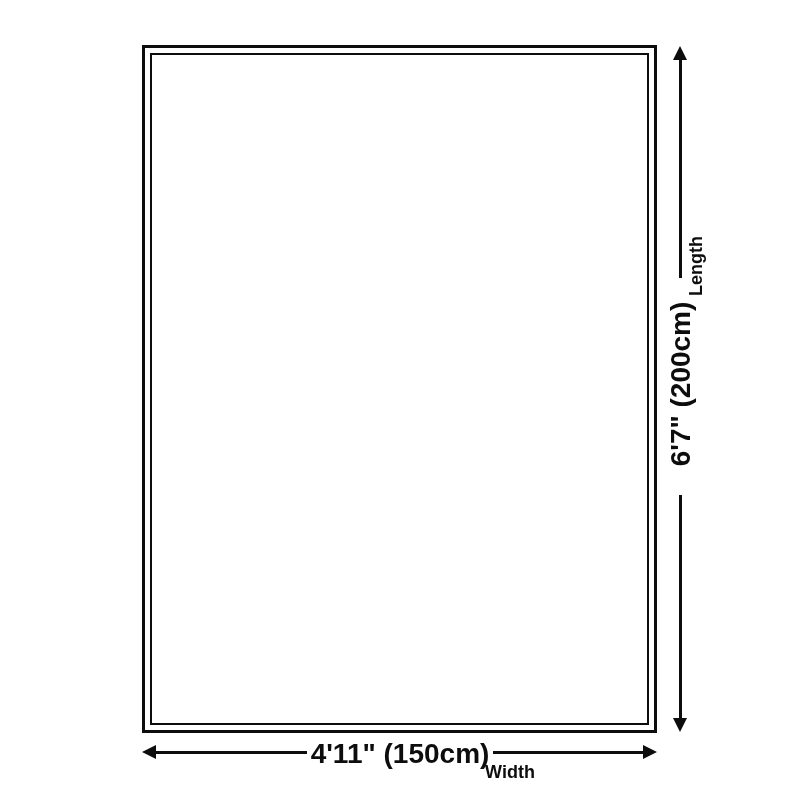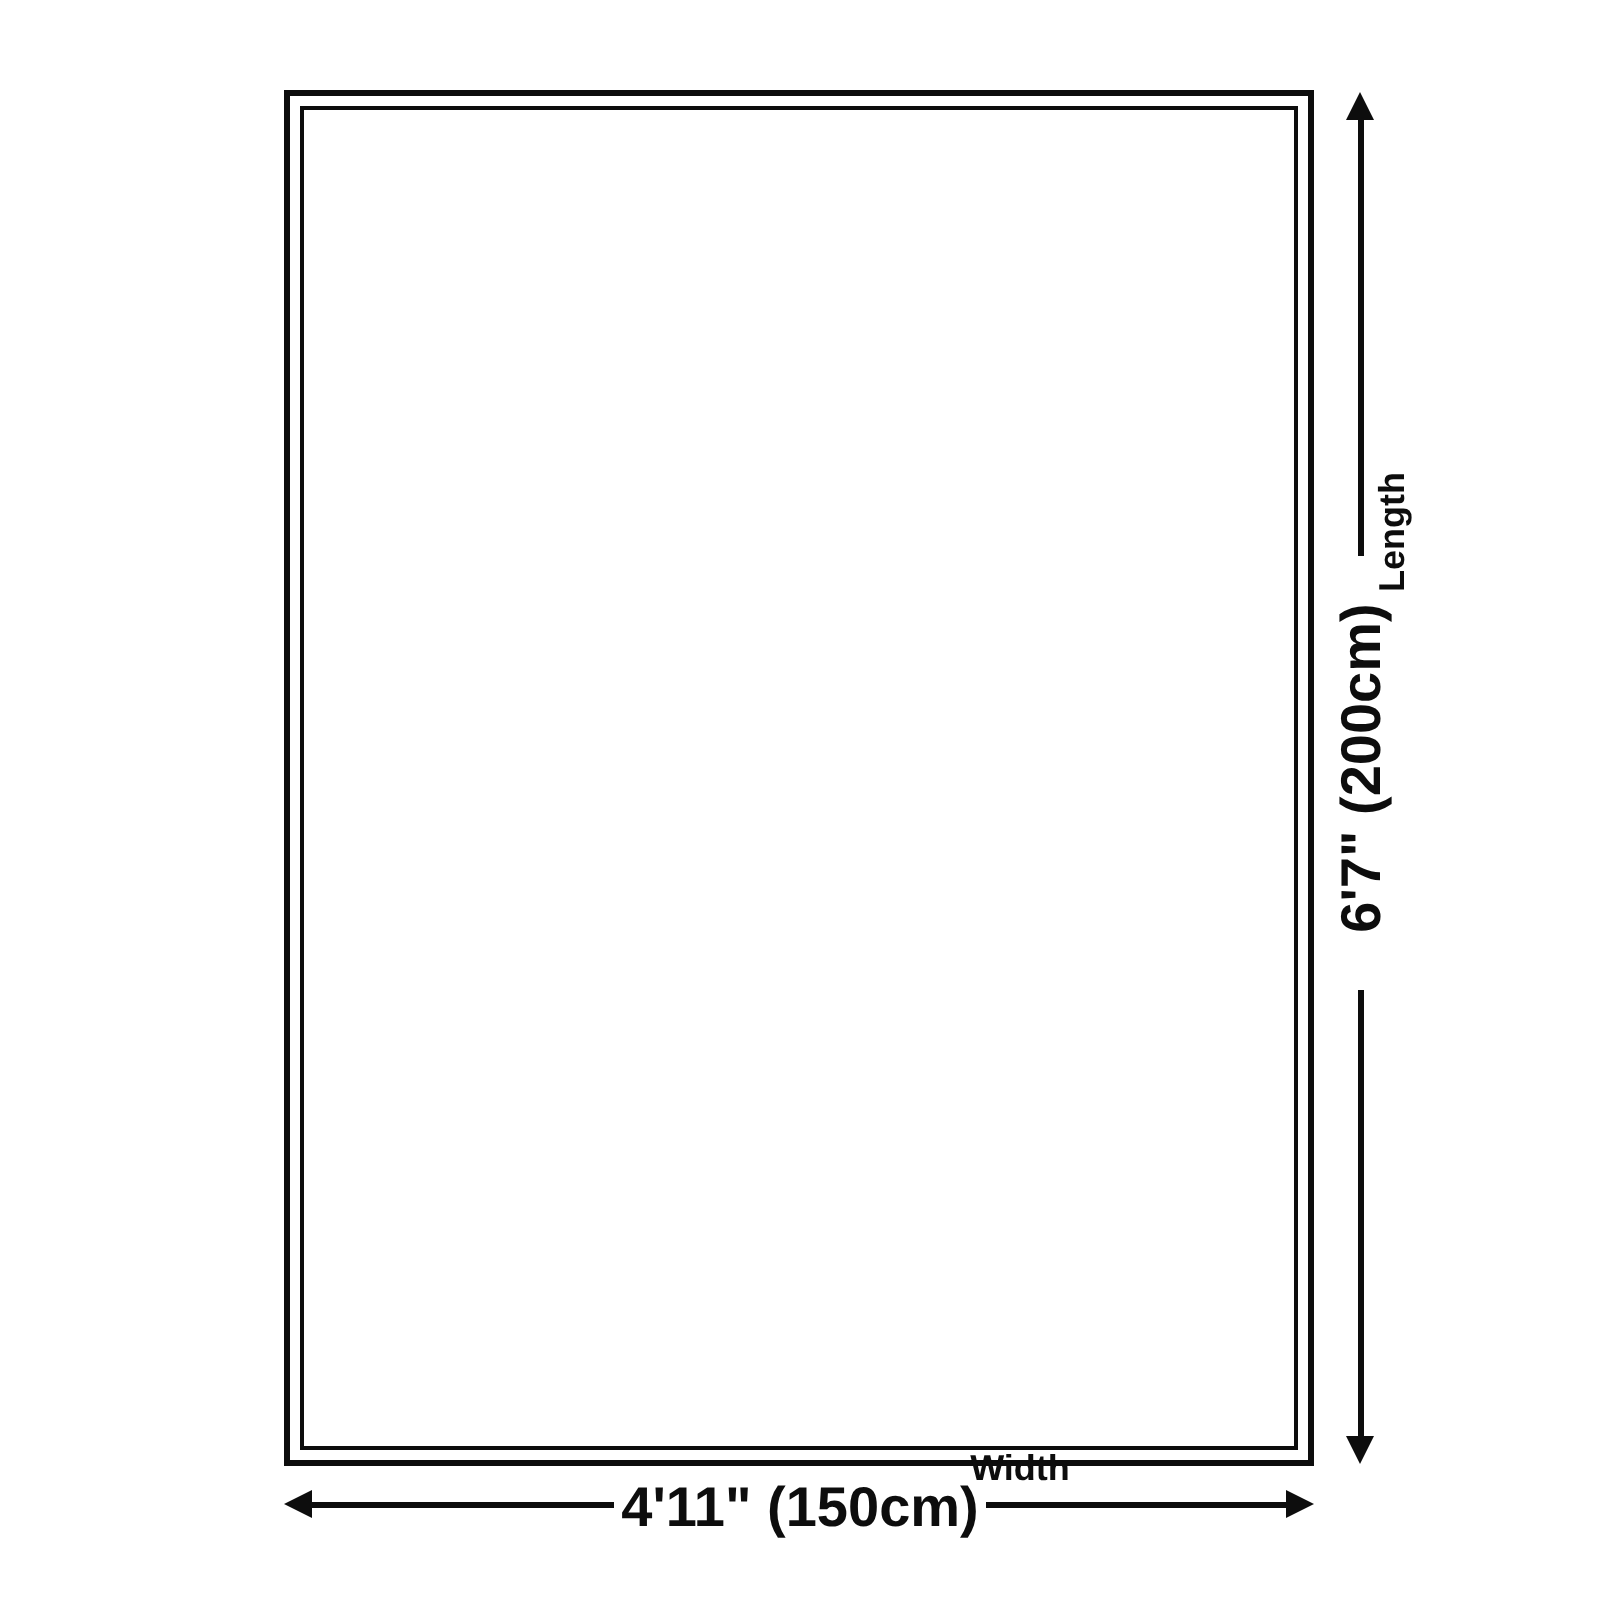--- a/index.html
+++ b/index.html
@@ -92,21 +92,21 @@
   .dim-label {
     position: absolute;
     font-size: 18px;
     font-weight: 700;
     color: #0d0d0d;
     white-space: nowrap;
     line-height: 1;
   }
   .width-label {
     left: 510px;
-    top: 734px;
+    top: 772px;
     transform: translate(-50%, -50%);
   }
   .length-label {
     left: 696px;
     top: 266px;
     transform: translate(-50%, -50%) rotate(-90deg);
   }
 </style>
 </head>
 <body>

